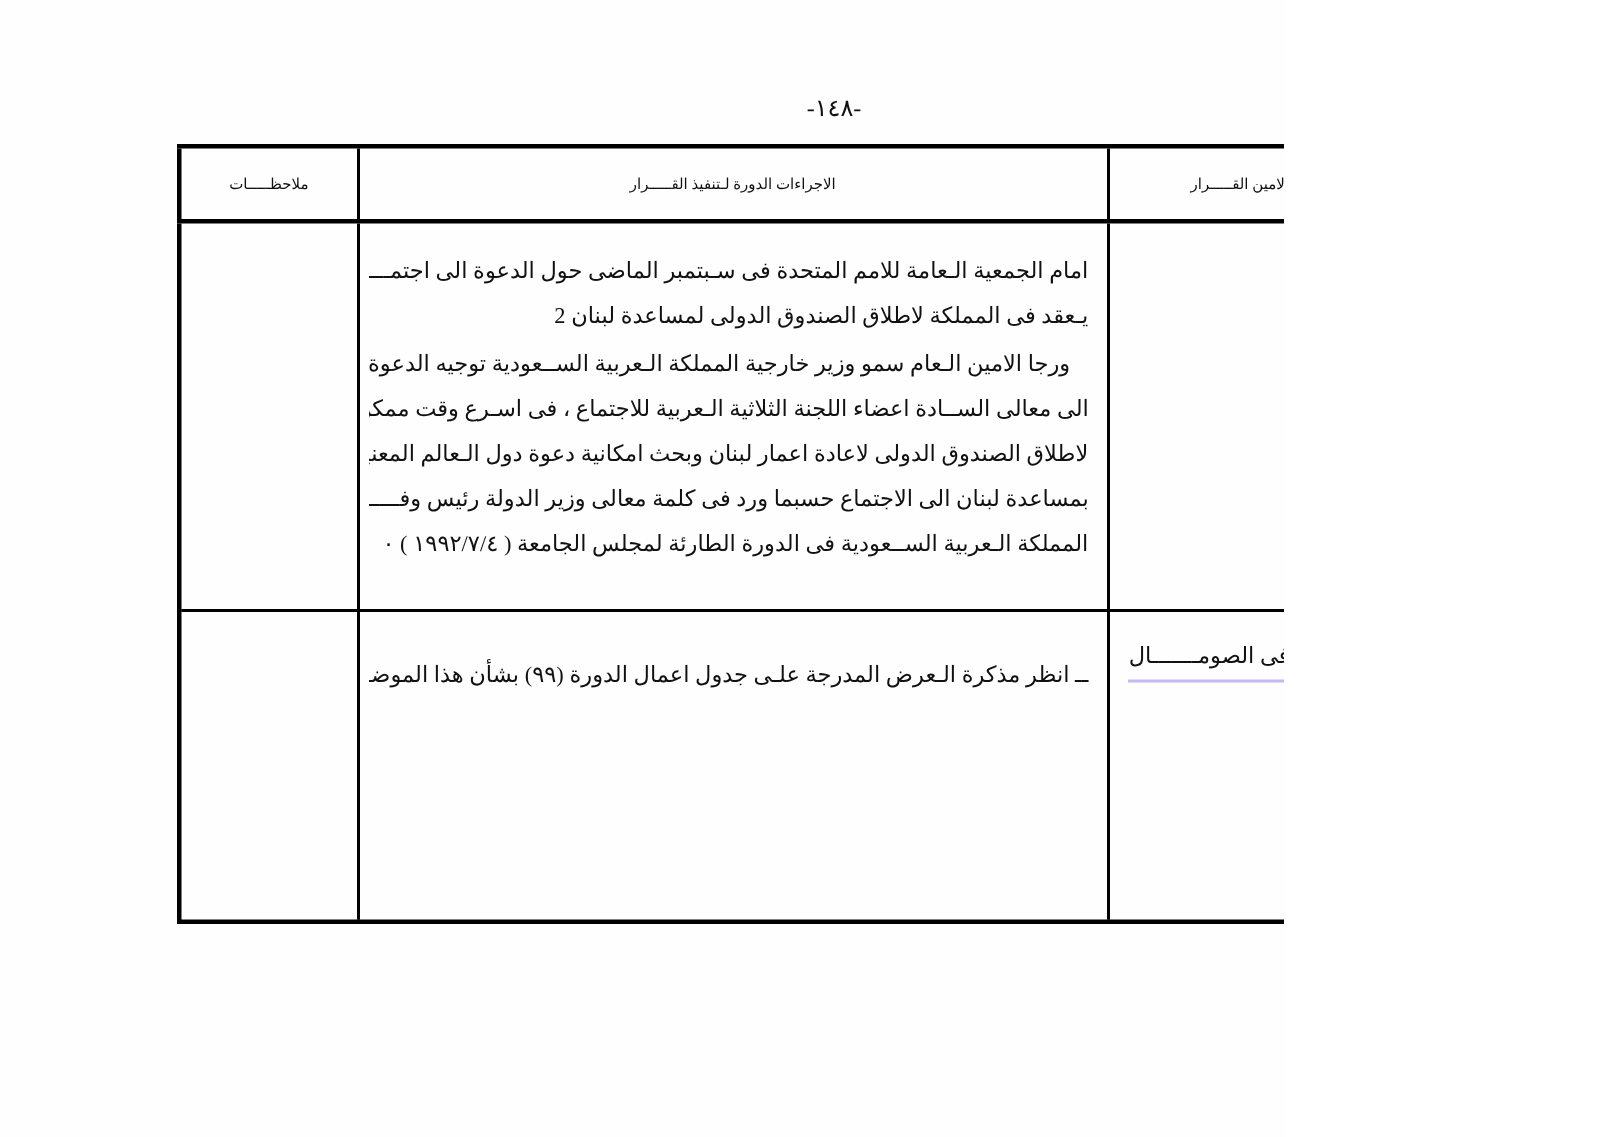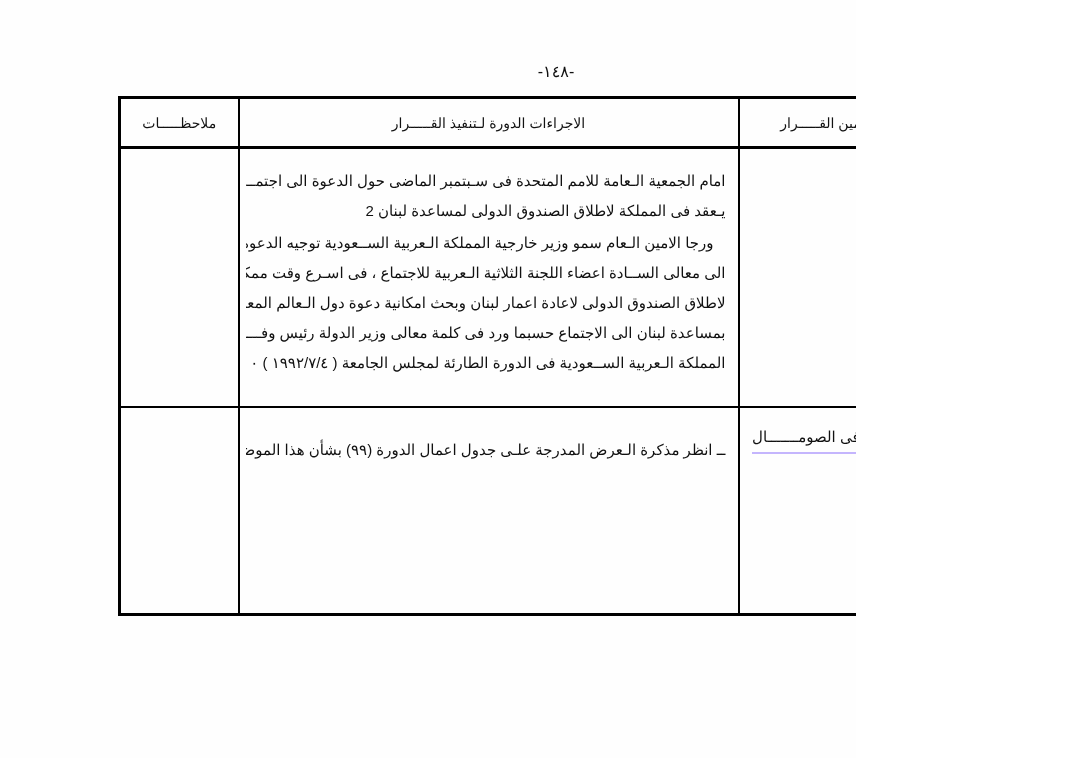--- a/index.html
+++ b/index.html
@@ -5,21 +5,21 @@
   html, body {
     margin: 0;
     padding: 0;
     background: #ffffff;
   }
   .page {
     position: relative;
     width: 856px;
     height: 758px;
     background: #fefefe;
-    font-family: Liberation Sans, sans-serif;
+    font-family: Liberation Serif, serif;
     color: #111;
     overflow: hidden;
   }
   .page-number {
     position: absolute;
     top: 62px;
     left: 496px;
     width: 120px;
     text-align: center;
     direction: rtl;
@@ -34,21 +34,21 @@
     height: 517px;
     border-collapse: collapse;
     table-layout: fixed;
     border: 3px solid #000;
   }
   .doc-table th {
     border: 2px solid #000;
     border-top: 3px solid #000;
     border-bottom: 3px solid #000;
     font-weight: normal;
-    font-size: 14px;
+    font-size: 10px;
     text-align: center;
     vertical-align: middle;
     padding: 0;
   }
   .doc-table td {
     border: 2px solid #000;
     padding: 0;
     vertical-align: top;
     overflow: hidden;
   }

